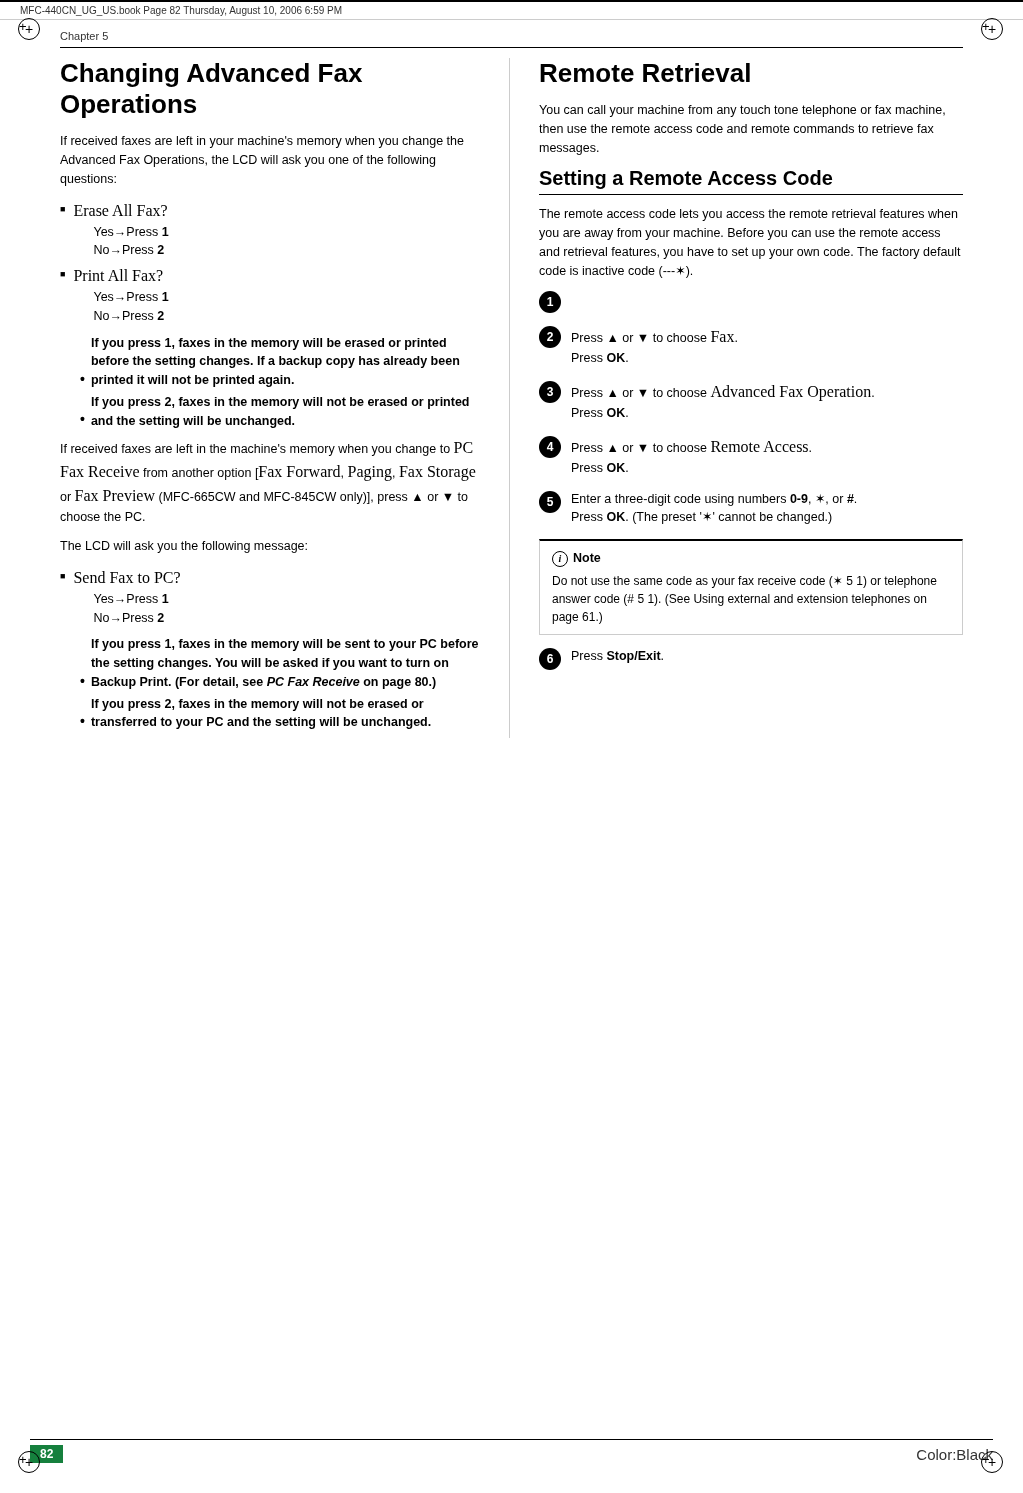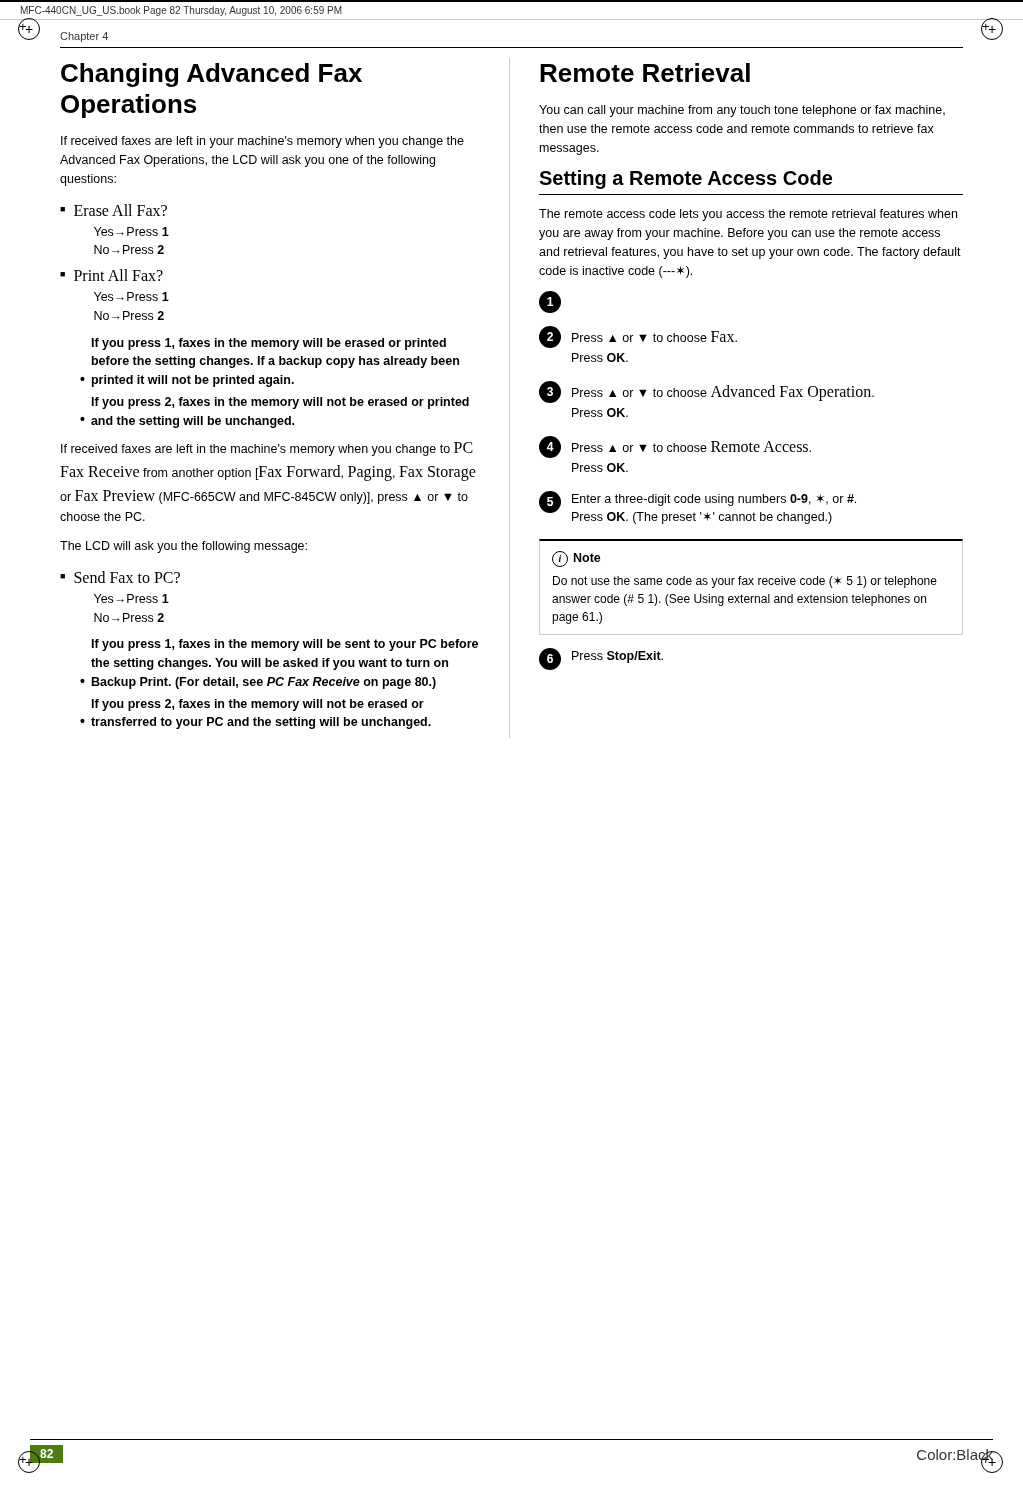--- a/index.html
+++ b/index.html
@@ -71,21 +71,21 @@
       left: 30px;
       right: 30px;
       display: flex;
       justify-content: space-between;
       align-items: center;
       border-top: 1px solid #000;
       padding-top: 5px;
     }
 
     .page-number-box {
-      background: #4d7c0f;
+      background: #15803d;
       color: #fff;
       padding: 2px 10px;
       font-size: 12px;
       font-weight: bold;
     }
 
     .footer-color {
       font-size: 15px;
       color: #333;
     }
@@ -261,21 +261,21 @@
   </div>
   <div class="reg-mark reg-mark-tr" style="right:18px; top:18px; position:absolute;">
     <div class="reg-circle">+</div>
   </div>
 
   <div class="top-bar">
     <span>MFC-440CN_UG_US.book  Page 82  Thursday, August 10, 2006  6:59 PM</span>
   </div>
 
   <div style="margin: 8px 60px 0 60px; border-bottom: 1px solid #000; padding-bottom: 4px;">
-    <span class="chapter-label">Chapter 4</span>
+    <span class="chapter-label">Chapter 5</span>
   </div>
 
   <div class="content-area">
 
     <div class="left-column">
 
       <h1 class="section-title-large">Changing Advanced Fax Operations</h1>
 
       <p class="body-text">If received faxes are left in your machine's memory when you change the Advanced Fax Operations, the LCD will ask you one of the following questions:</p>
 

